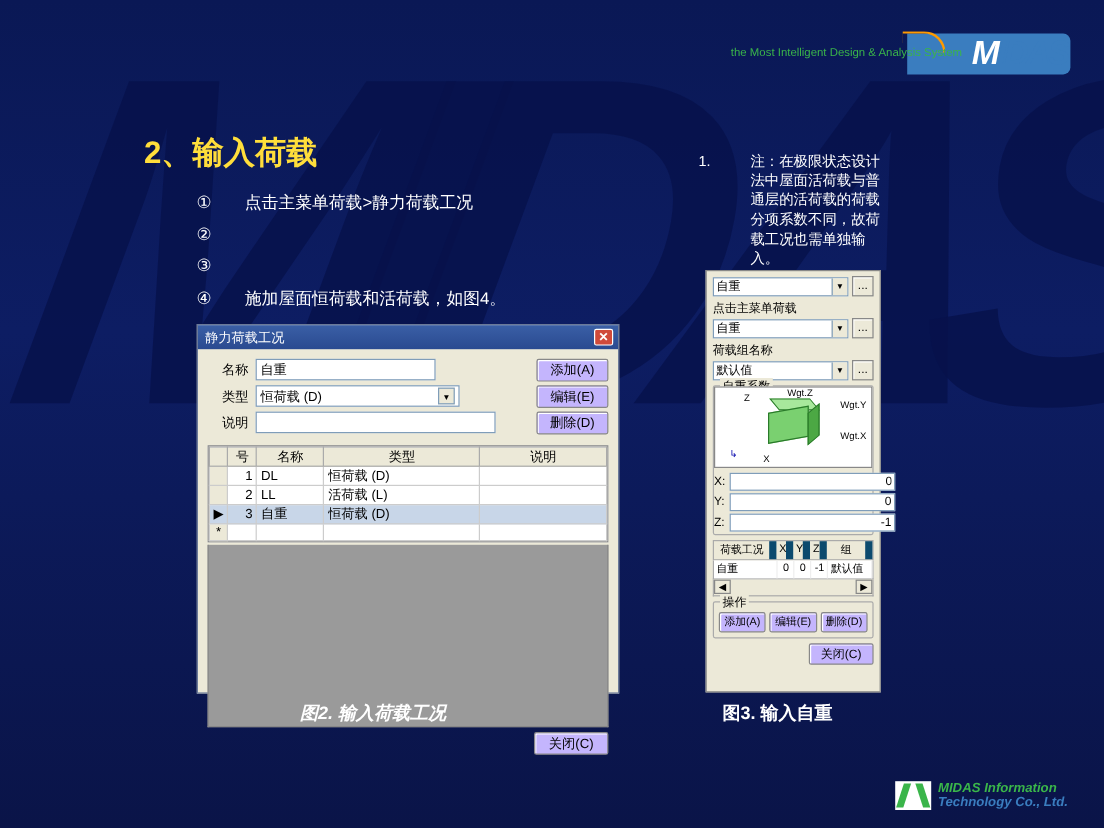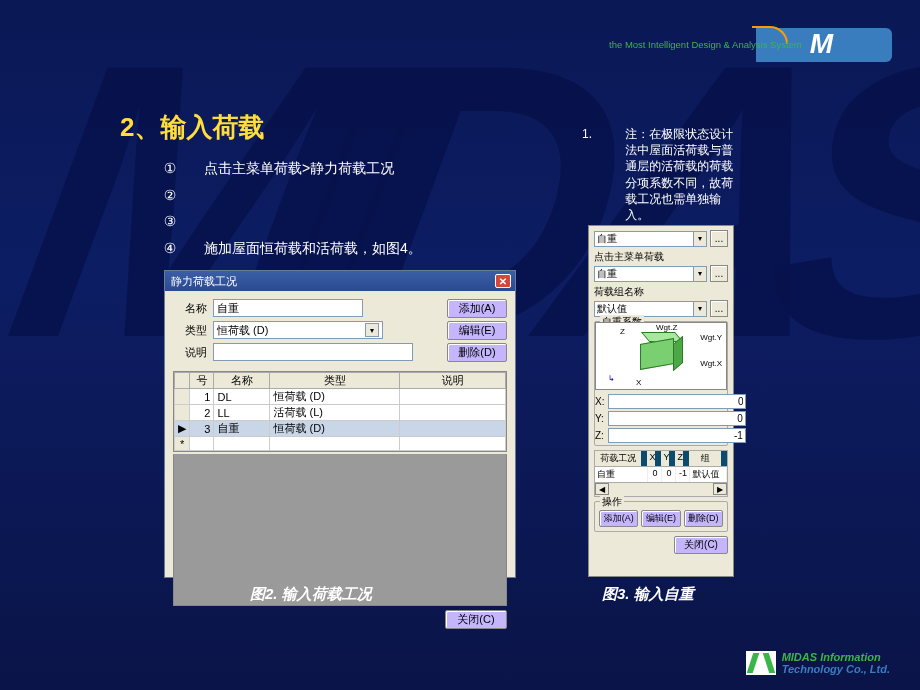--- a/index.html
+++ b/index.html
@@ -490,21 +490,20 @@
       font-size: 15px;
       font-style: italic;
       font-weight: 700;
     }
     .caption3 {
       position: absolute;
       top: 585px;
       left: 602px;
       color: #fff;
       font-size: 15px;
-      font-style: italic;
       font-weight: 700;
     }
     
     .footer-logo {
       position: absolute;
       bottom: 14px;
       right: 30px;
       display: flex;
       align-items: flex-start;
       gap: 6px;

